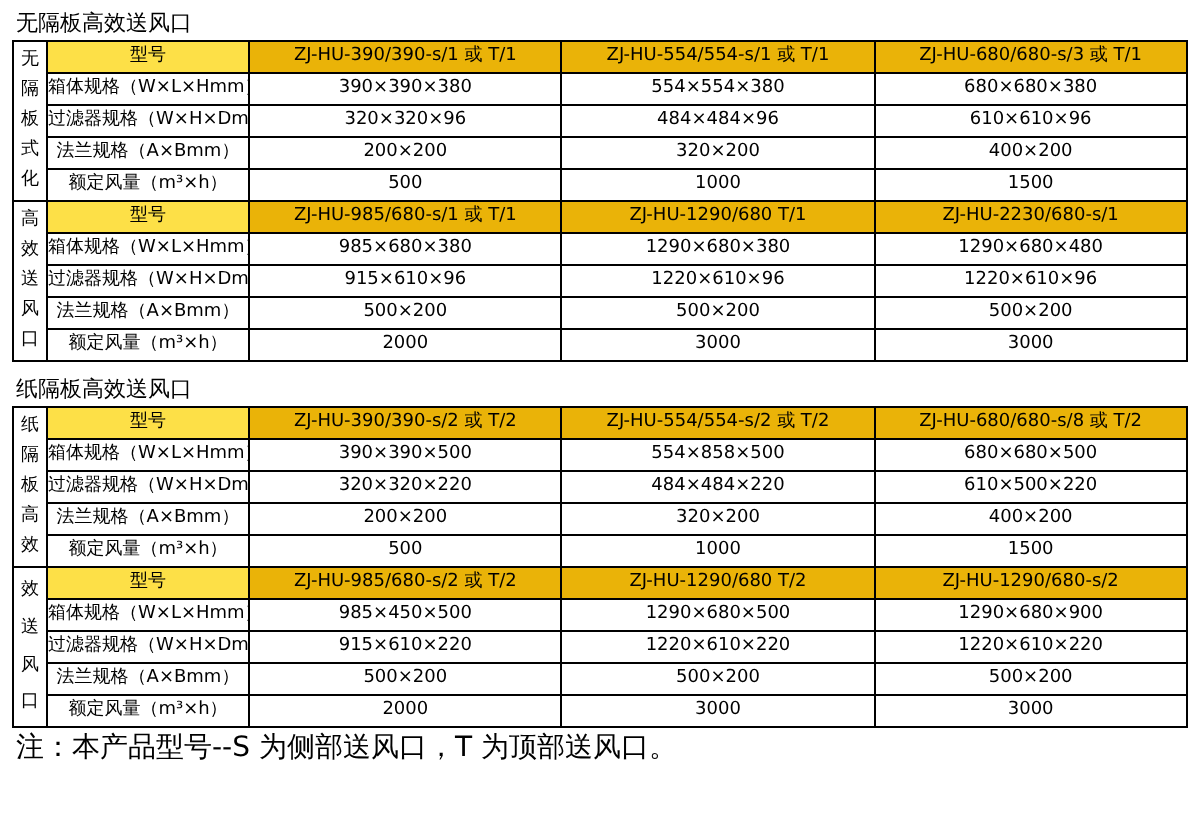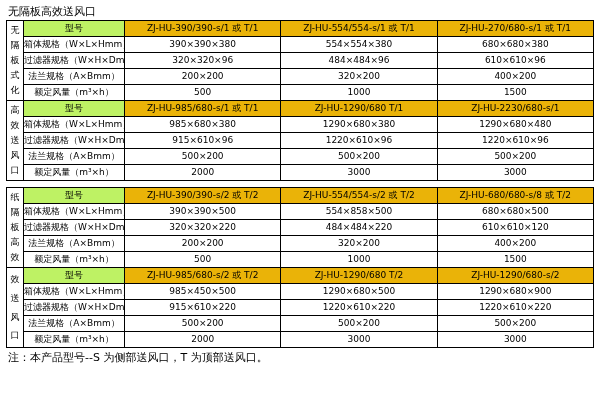--- a/index.html
+++ b/index.html
@@ -51,26 +51,27 @@
     width: 100px;
     text-align: left;
     padding-left: 4px;
     font-size: 9px;
   }
   td.model {
     background: #eab308;
     font-size: 9px;
   }
   td.modelhead {
-    background: #bef264;
+    background: #fde047;
     text-align: left;
     padding-left: 4px;
+    font-family: Liberation Mono, monospace;
   }
   .note {
-    font-size: 11px;
+    font-size: 14px;
     line-height: 14px;
     padding-left: 2px;
     padding-top: 3px;
   }
   .gap { height: 6px; }
 </style>
 </head>
 <body>
 
 <div class="page">
@@ -82,21 +83,21 @@
         <td class="vlabel" rowspan="5">
             <div style="line-height: 15px;">无</div>
             <div style="line-height: 15px;">隔</div>
             <div style="line-height: 15px;">板</div>
             <div style="line-height: 15px;">式</div>
             <div style="line-height: 15px;">化</div>
           </td>
         <td class="rowhead modelhead">型号</td>
         <td class="model">ZJ-HU-390/390-s/1 或 T/1</td>
         <td class="model">ZJ-HU-554/554-s/1 或 T/1</td>
-        <td class="model">ZJ-HU-270/680-s/1 或 T/1</td>
+        <td class="model">ZJ-HU-680/680-s/3 或 T/1</td>
       </tr>
       <tr>
         <td class="rowhead">箱体规格（W×L×Hmm）</td>
         <td>390×390×380</td>
         <td>554×554×380</td>
         <td>680×680×380</td>
       </tr>
       <tr>
         <td class="rowhead">过滤器规格（W×H×Dmm）</td>
         <td>320×320×96</td>
@@ -151,20 +152,21 @@
         <td class="rowhead">额定风量（m³×h）</td>
         <td>2000</td>
         <td>3000</td>
         <td>3000</td>
       </tr>
     </tbody>
   </table>
 
   <div class="gap"></div>
 
+  <div class="section-title">纸隔板高效送风口</div>
   <table class="grid">
     <tbody>
       <tr>
         <td class="vlabel" rowspan="5">
             <div style="line-height: 15px;">纸</div>
             <div style="line-height: 15px;">隔</div>
             <div style="line-height: 15px;">板</div>
             <div style="line-height: 15px;">高</div>
             <div style="line-height: 15px;">效</div>
           </td>
@@ -176,21 +178,21 @@
       <tr>
         <td class="rowhead">箱体规格（W×L×Hmm）</td>
         <td>390×390×500</td>
         <td>554×858×500</td>
         <td>680×680×500</td>
       </tr>
       <tr>
         <td class="rowhead">过滤器规格（W×H×Dmm）</td>
         <td>320×320×220</td>
         <td>484×484×220</td>
-        <td>610×610×120</td>
+        <td>610×500×220</td>
       </tr>
       <tr>
         <td class="rowhead">法兰规格（A×Bmm）</td>
         <td>200×200</td>
         <td>320×200</td>
         <td>400×200</td>
       </tr>
       <tr>
         <td class="rowhead">额定风量（m³×h）</td>
         <td>500</td>

